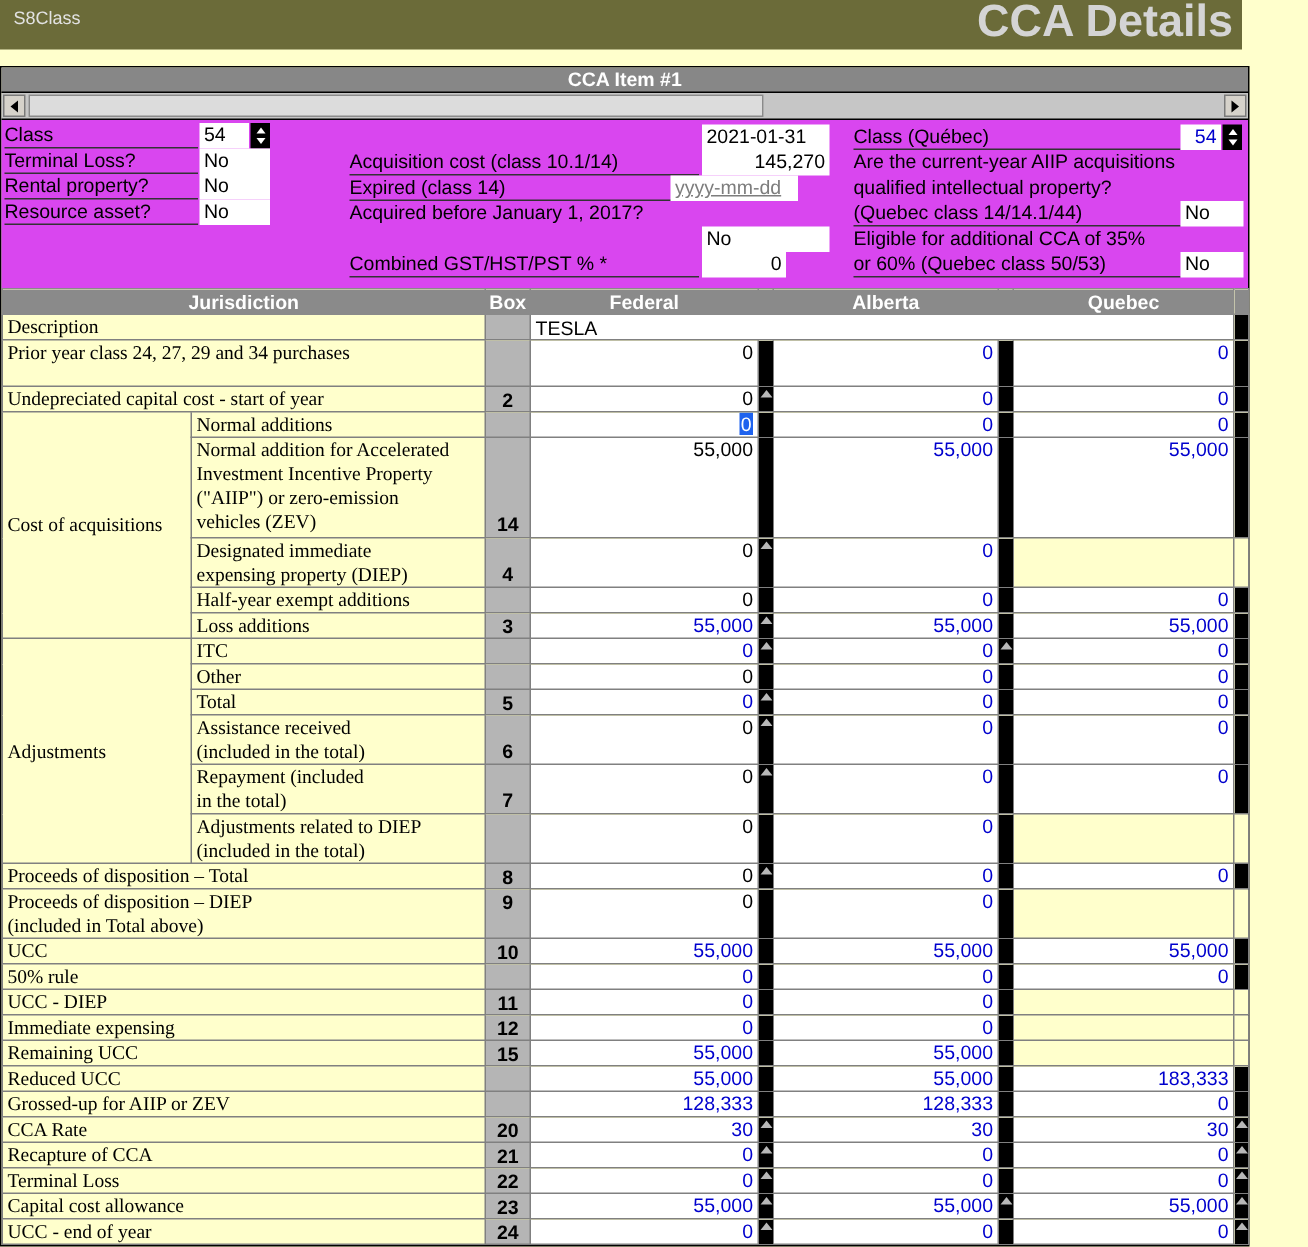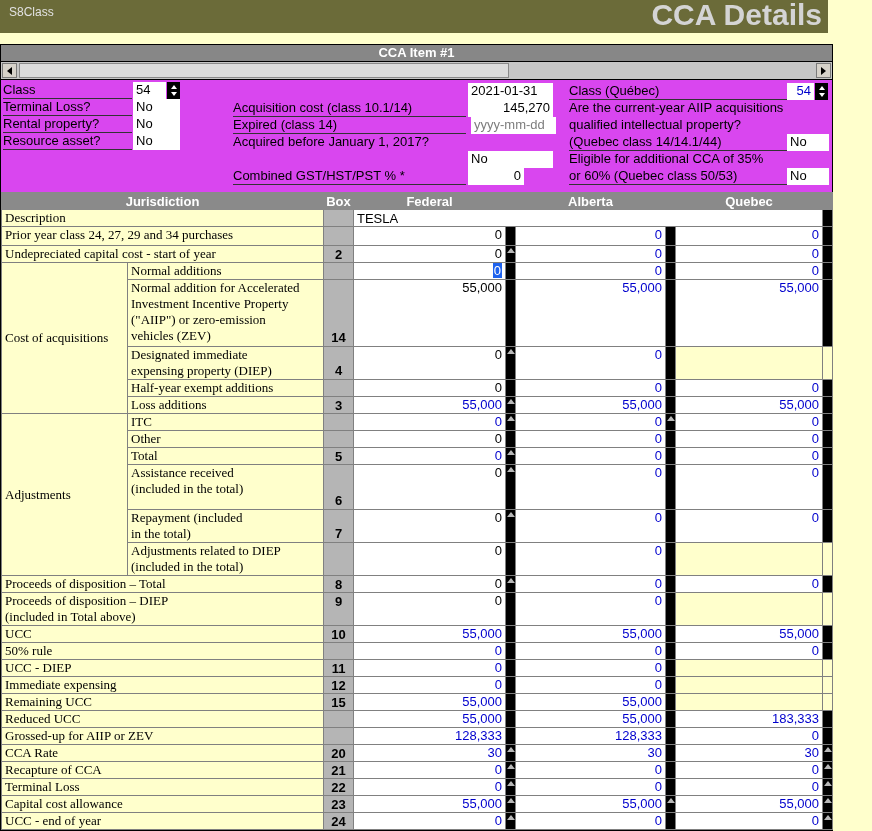--- a/index.html
+++ b/index.html
@@ -137,21 +137,21 @@
     <div class="fval" style="left:132px;top:19px;width:47px;">No</div>
     <div class="flabel u" style="left:2px;top:36px;width:129px;">Rental property?</div>
     <div class="fval" style="left:132px;top:36px;width:47px;">No</div>
     <div class="flabel u" style="left:2px;top:53px;width:129px;">Resource asset?</div>
     <div class="fval" style="left:132px;top:53px;width:47px;">No</div>
 
     <div class="fval" style="left:467px;top:3px;width:85px;">2021-01-31</div>
     <div class="flabel u" style="left:232px;top:20px;width:233px;">Acquisition cost (class 10.1/14)</div>
     <div class="fval r" style="left:467px;top:20px;width:85px;">145,270</div>
     <div class="flabel u" style="left:232px;top:37px;width:233px;">Expired (class 14)</div>
-    <div class="fval ph" style="left:470px;top:37px;width:85px;">yyyy-mm-dd</div>
+    <div class="fval ph" style="left:446px;top:37px;width:85px;text-decoration:underline;">yyyy-mm-dd</div>
     <div class="flabel" style="left:232px;top:54px;width:233px;">Acquired before January 1, 2017?</div>
     <div class="fval" style="left:467px;top:71px;width:85px;">No</div>
     <div class="flabel u" style="left:232px;top:88px;width:233px;">Combined GST/HST/PST % *</div>
     <div class="fval r" style="left:467px;top:88px;width:56px;">0</div>
 
     <div class="flabel u" style="left:568px;top:3px;width:218px;">Class (Québec)</div>
     <div class="fval r blue" style="left:786px;top:3px;width:27px;">54</div>
     <div class="spinner" style="left:814px;top:3px;">
       <span class="sp-up"></span>
       <span class="sp-dn"></span>
@@ -189,21 +189,21 @@
         <th></th>
       </tr>
     </thead>
     <tbody id="tbody">
       <tr style="height:17px">
         <td class="lbl" colspan="2">Description</td>
         <td class="box"></td>
         <td class="desc" colspan="5">TESLA</td>
         <td class="sep"></td>
       </tr>
-    <tr style="height: 19px; padding-left: 14px;">
+    <tr style="height: 31px; padding-left: 14px;">
           <td class="lbl" colspan="2">Prior year class 24, 27, 29 and 34 purchases</td>
           <td class="box"></td>
           <td class="val" style="color: rgb(0, 0, 0);">0</td>
           <td class="sep"></td>
           <td class="val" style="color: rgb(0, 0, 205);">0</td>
           <td class="sep"></td>
           <td class="val" style="color: rgb(0, 0, 205);">0</td>
           <td class="sep"></td>
         </tr>
         <tr style="height: 17px;">
@@ -307,21 +307,21 @@
           <td class="box">5</td>
           <td class="val" style="color: rgb(0, 0, 205);">0</td>
           <td class="sep">
             <span class="arrow-up"></span>
           </td>
           <td class="val" style="color: rgb(0, 0, 205);">0</td>
           <td class="sep"></td>
           <td class="val" style="color: rgb(0, 0, 205);">0</td>
           <td class="sep"></td>
         </tr>
-        <tr style="height: 45px; border-radius: 13px;">
+        <tr style="height: 33px; border-radius: 13px;">
           <td class="sub">Assistance received
 (included in the total)</td>
           <td class="box b">6</td>
           <td class="val" style="color: rgb(0, 0, 0);">0</td>
           <td class="sep">
             <span class="arrow-up"></span>
           </td>
           <td class="val" style="color: rgb(0, 0, 205);">0</td>
           <td class="sep"></td>
           <td class="val" style="color: rgb(0, 0, 205);">0</td>

